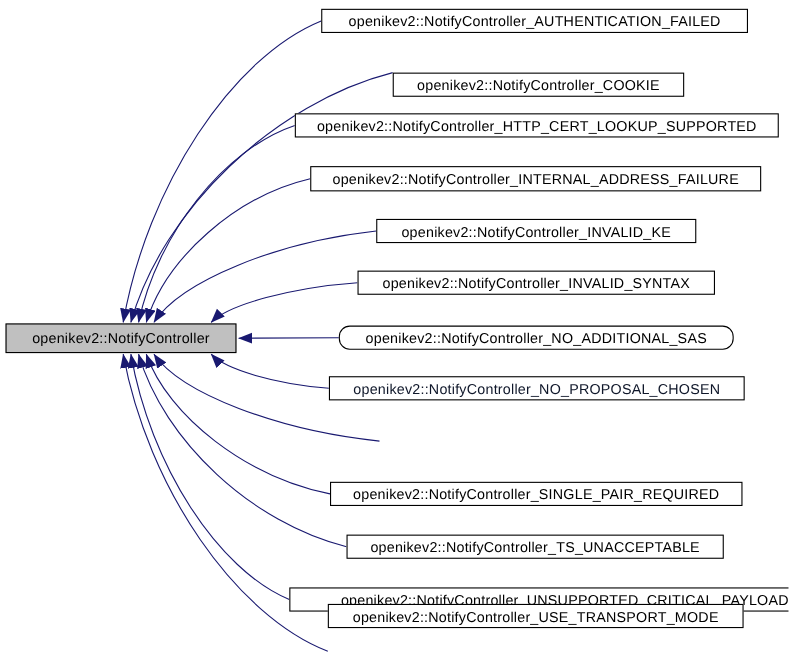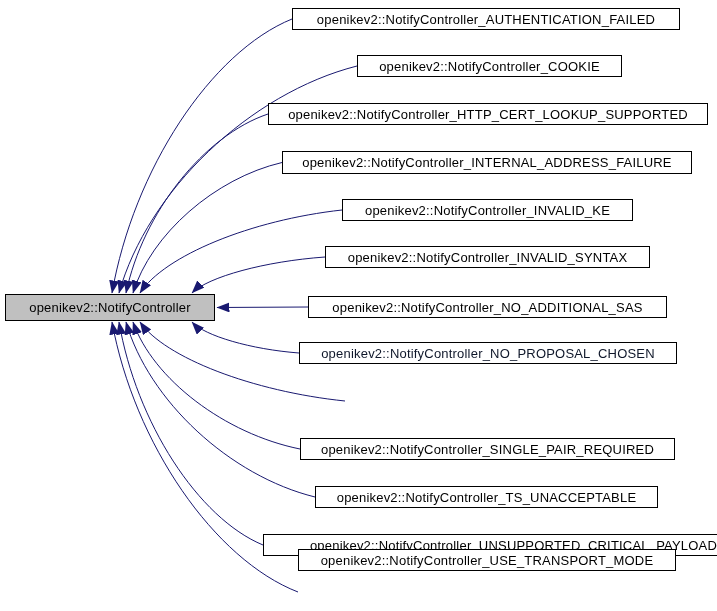--- a/index.html
+++ b/index.html
@@ -62,24 +62,24 @@
         <path d="M345,401 C252.8,391.5 164.6,357.6 140,322" fill="none" stroke="#191970" stroke-width="1" marker-end="url(#arrowhead)"></path>
         <path d="M300,449 C224.8,433.8 153.0,379.1 133,322" fill="none" stroke="#191970" stroke-width="1" marker-end="url(#arrowhead)"></path>
         <path d="M315,497 C229.9,476.0 148.7,400.8 126,322" fill="none" stroke="#191970" stroke-width="1" marker-end="url(#arrowhead)"></path>
         <path d="M263,545 C198.2,518.2 136.3,422.4 119,322" fill="none" stroke="#191970" stroke-width="1" marker-end="url(#arrowhead)"></path>
         <path d="M298,592 C214.3,559.6 134.3,443.5 112,322" fill="none" stroke="#191970" stroke-width="1" marker-end="url(#arrowhead)"></path>
       </g>
   </svg>
 
 <div class="class-node base" style="left: 5px; top: 294px; width: 210px; height: 27px; border-color: rgb(0, 0, 0); background: rgb(192, 192, 192); color: rgb(0, 0, 0);">openikev2::NotifyController</div>
     <div class="class-node" style="left: 292px; top: 8px; width: 388px; height: 22px; border-color: rgb(0, 0, 0); background: rgb(255, 255, 255); color: rgb(0, 0, 0);">openikev2::NotifyController_AUTHENTICATION_FAILED</div>
-    <div class="class-node" style="left: 357px; top: 55px; width: 265px; height: 22px; border-color: rgb(0, 0, 0); background: rgb(255, 255, 255); color: rgb(0, 0, 0);">openikev2::NotifyController_COOKIE</div>
+    <div class="class-node" style="left: 357px; top: 66px; width: 265px; height: 22px; border-color: rgb(0, 0, 0); background: rgb(255, 255, 255); color: rgb(0, 0, 0);">openikev2::NotifyController_COOKIE</div>
     <div class="class-node" style="left: 268px; top: 103px; width: 440px; height: 22px; border-color: rgb(0, 0, 0); background: rgb(255, 255, 255); color: rgb(0, 0, 0);">openikev2::NotifyController_HTTP_CERT_LOOKUP_SUPPORTED</div>
     <div class="class-node" style="left: 282px; top: 151px; width: 410px; height: 23px; border-color: rgb(0, 0, 0); background: rgb(255, 255, 255); color: rgb(0, 0, 0);">openikev2::NotifyController_INTERNAL_ADDRESS_FAILURE</div>
     <div class="class-node" style="left: 342px; top: 199px; width: 291px; height: 22px; border-color: rgb(0, 0, 0); background: rgb(255, 255, 255); color: rgb(0, 0, 0);">openikev2::NotifyController_INVALID_KE</div>
     <div class="class-node" style="left: 325px; top: 246px; width: 325px; height: 22px; border-color: rgb(0, 0, 0); background: rgb(255, 255, 255); color: rgb(0, 0, 0);">openikev2::NotifyController_INVALID_SYNTAX</div>
-    <div class="class-node" style="left: 308px; top: 296px; width: 359px; height: 22px; border-color: rgb(0, 0, 0); background: rgb(255, 255, 255); color: rgb(0, 0, 0);">openikev2::NotifyController_NO_ADDITIONAL_SAS</div>
+    <div class="class-node" style="left: 308px; top: 296px; width: 359px; height: 22px; border-color: rgb(0, 0, 0); background: rgb(255, 255, 255); color: rgb(0, 0, 0); border-radius: 10px;">openikev2::NotifyController_NO_ADDITIONAL_SAS</div>
     <div class="class-node" style="left: 299px; top: 342px; width: 378px; height: 22px; border-color: rgb(0, 0, 0); background: rgb(255, 255, 255); color: #0f172a;">openikev2::NotifyController_NO_PROPOSAL_CHOSEN</div>
     <div class="class-node" style="left: 300px; top: 438px; width: 375px; height: 22px; border-color: rgb(0, 0, 0); background: rgb(255, 255, 255); color: rgb(0, 0, 0);">openikev2::NotifyController_SINGLE_PAIR_REQUIRED</div>
     <div class="class-node" style="left: 315px; top: 486px; width: 343px; height: 22px; border-color: rgb(0, 0, 0); background: rgb(255, 255, 255); color: rgb(0, 0, 0);">openikev2::NotifyController_TS_UNACCEPTABLE</div>
     <div class="class-node" style="left: 263px; top: 534px; width: 501px; height: 22px; border-color: rgb(0, 0, 0); background: rgb(255, 255, 255); color: rgb(0, 0, 0);">openikev2::NotifyController_UNSUPPORTED_CRITICAL_PAYLOAD</div>
     <div class="class-node" style="left: 298px; top: 549px; width: 378px; height: 22px; border-color: rgb(0, 0, 0); background: rgb(255, 255, 255); color: rgb(0, 0, 0);">openikev2::NotifyController_USE_TRANSPORT_MODE</div>
   </div>
 
 </body></html>

